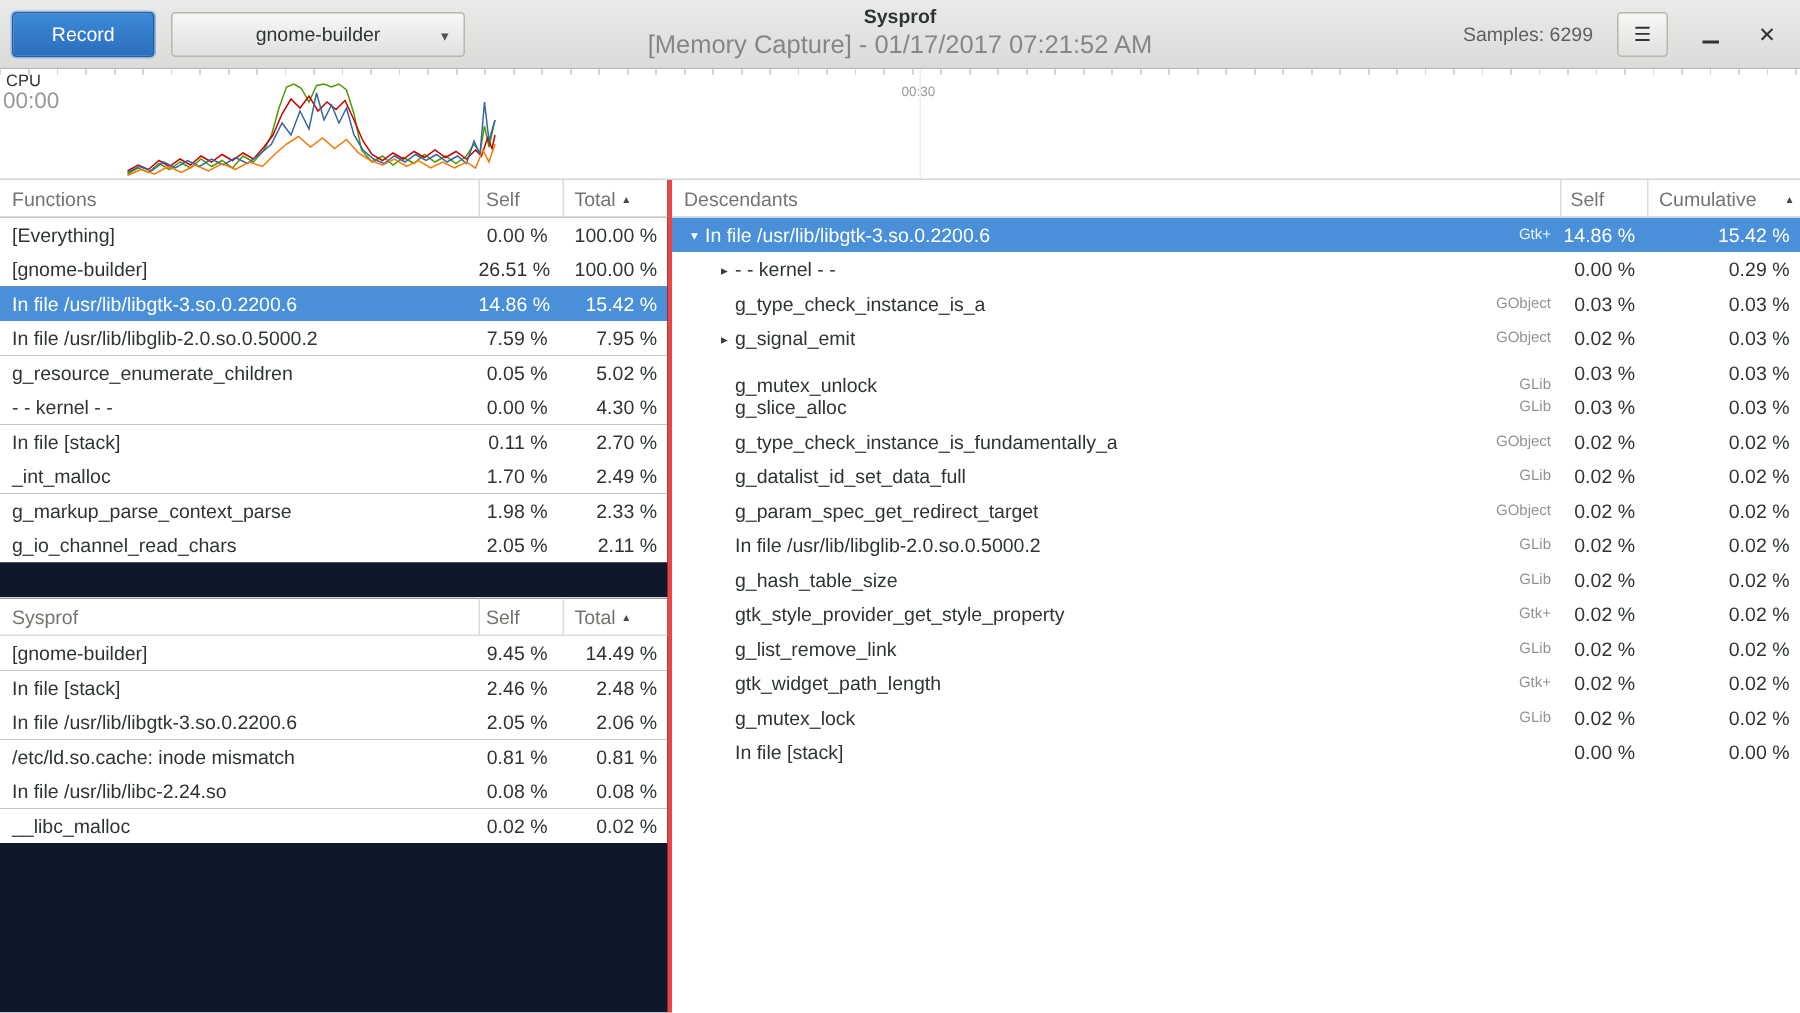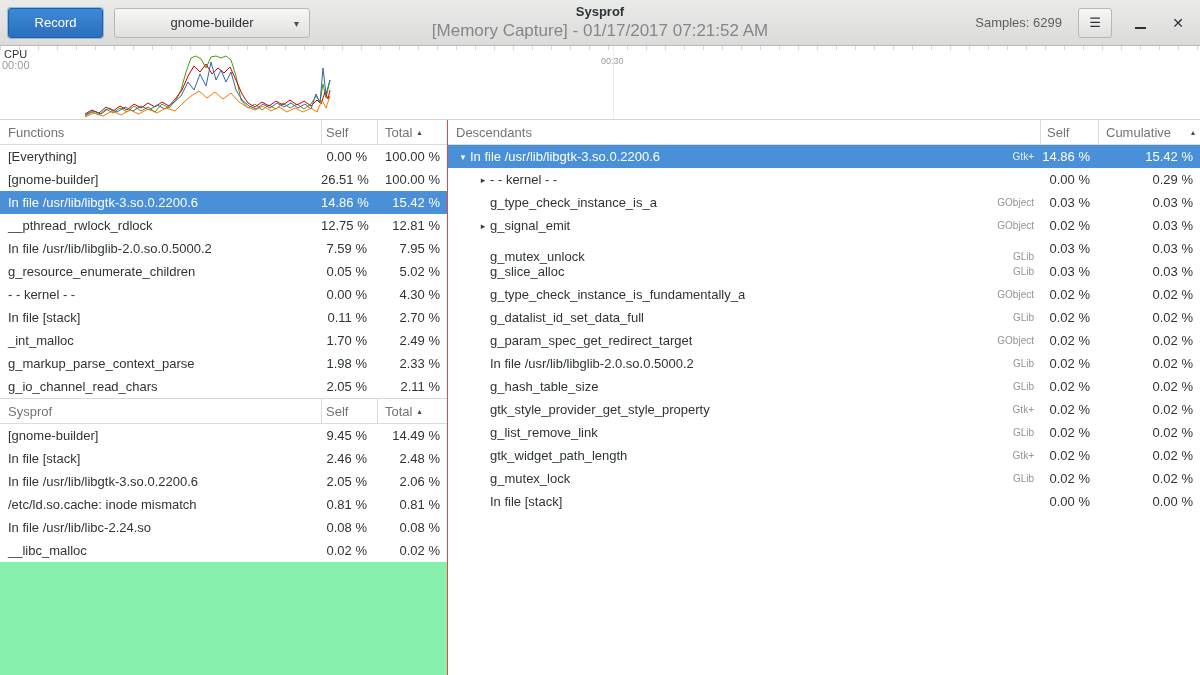--- a/index.html
+++ b/index.html
@@ -27,26 +27,26 @@
   .minbar { width:11px; height:2px; background:#2e3436; margin-top:10px; }
   .close-btn { margin-left:10px; font-size:14px; }
 
   
   .graph { flex:0 0 74px; height:74px; position:relative; background:#ffffff; border-bottom:1px solid #d4d4d2; }
   .graph svg { position:absolute; left:0; top:0; }
   .tickrow { position:absolute; top:0; left:0; right:0; height:4px;
     background:repeating-linear-gradient(to right,#cccccb 0 1px,transparent 1px 19px); opacity:.8; }
   .gridline { position:absolute; left:613px; top:0; bottom:0; width:1px; background:#ededeb; }
   .cpu-label { position:absolute; top:2px; left:4px; font-size:11px; color:#2e3436; }
-  .t0 { position:absolute; top:13px; left:2px; font-size:11px; color:#9a9a98; }
+  .t0 { position:absolute; top:13px; left:2px; font-size:15px; color:#9a9a98; }
   .t30 { position:absolute; top:10px; left:601px; font-size:9px; color:#9a9a98; }
 
   
   .content { flex:1; display:flex; min-height:0; }
-  .left-pane { width:448px; flex:0 0 448px; border-right:1px solid #ef4444; display:flex; flex-direction:column; background:#86efac; }
+  .left-pane { width:448px; flex:0 0 448px; border-right:3px solid #ef4444; display:flex; flex-direction:column; background:#0f172a; }
   .right-pane { flex:1; display:flex; flex-direction:column; background:#fff; }
   .fsec { flex:0 0 278px; display:flex; flex-direction:column; overflow:hidden; }
   .csec { flex:1; display:flex; flex-direction:column; border-top:1px solid #d8d8d6; overflow:hidden; }
 
   .thead { flex:0 0 25px; height:25px; display:flex; align-items:stretch; background:#ffffff;
     border-bottom:1px solid #dcdcda; color:#74746f; }
   .th { display:flex; align-items:center; overflow:hidden; white-space:nowrap; }
   .th-name { flex:1; padding-left:8px; }
   .th-self { width:56px; flex:0 0 56px; border-left:1px solid #dcdcda; padding-left:4px; }
   .th-total { width:70px; flex:0 0 70px; border-left:1px solid #dcdcda; padding-left:7px; }
@@ -138,25 +138,20 @@
               <span class="cell cell-name">[gnome-builder]</span>
               <span class="cell cell-self">26.51 %</span>
               <span class="cell cell-total">100.00 %</span>
             </div>
             <div class="trow selected">
               <span class="cell cell-name">In file /usr/lib/libgtk-3.so.0.2200.6</span>
               <span class="cell cell-self">14.86 %</span>
               <span class="cell cell-total">15.42 %</span>
             </div>
             <div class="trow">
-              <span class="cell cell-name">__pthread_rwlock_rdlock</span>
-              <span class="cell cell-self">12.75 %</span>
-              <span class="cell cell-total">12.81 %</span>
-            </div>
-            <div class="trow">
               <span class="cell cell-name">In file /usr/lib/libglib-2.0.so.0.5000.2</span>
               <span class="cell cell-self">7.59 %</span>
               <span class="cell cell-total">7.95 %</span>
             </div>
             <div class="trow">
               <span class="cell cell-name">g_resource_enumerate_children</span>
               <span class="cell cell-self">0.05 %</span>
               <span class="cell cell-total">5.02 %</span>
             </div>
             <div class="trow">

